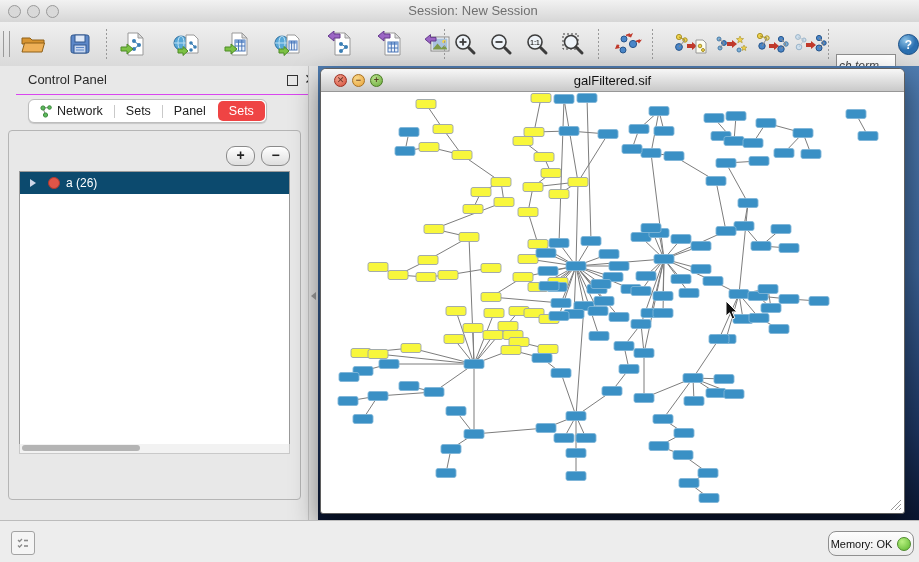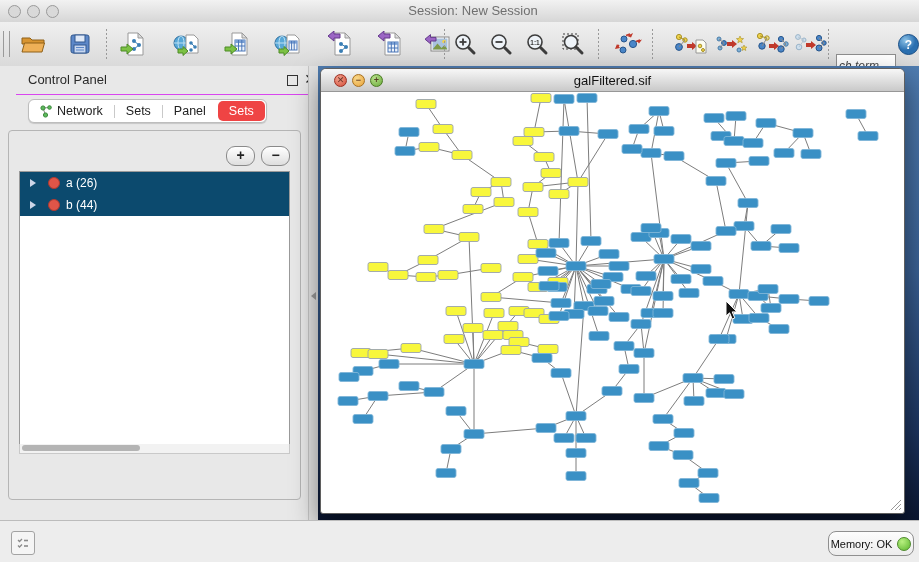--- a/index.html
+++ b/index.html
@@ -366,25 +366,20 @@
 
     <div id="groupbox">
       <div class="pm-btn" style="left:217px">+</div>
       <div class="pm-btn" style="left:252px">−</div>
 
       <div id="sets-list">
         <div class="set-row">
           <span class="tri"></span>
           <span class="red-dot"></span>
           <span>a (26)</span>
-        </div>
-        <div class="set-row">
-          <span class="tri"></span>
-          <span class="red-dot"></span>
-          <span>b (44)</span>
         </div>
       </div>
       <div id="hscroll">
         <div id="hscroll-thumb"></div>
       </div>
 
       <div class="cp-btn" style="left:18px;width:33px">
         <svg width="24" height="20" viewBox="0 0 24 20">
           <path d="M3 10 C 8 10 10 5 15 4" fill="none" stroke="#1a1a1a" stroke-width="2.2"></path>
           <path d="M3 10 C 8 10 10 15 15 16" fill="none" stroke="#1a1a1a" stroke-width="2.2"></path>

